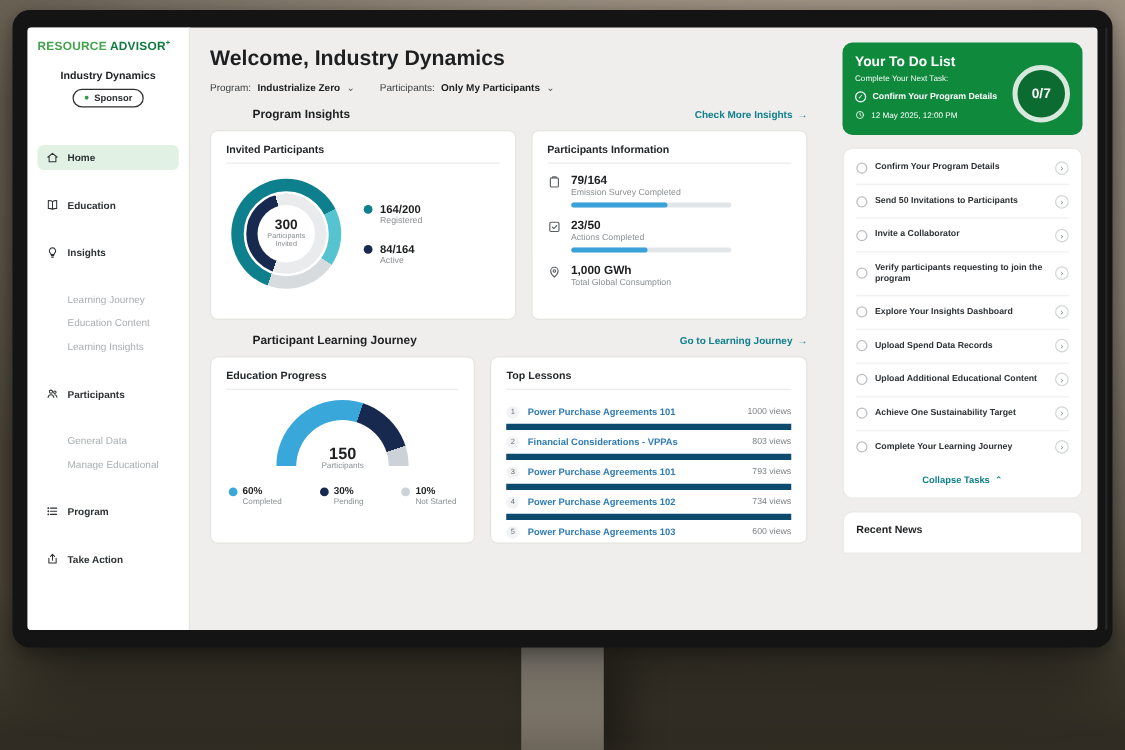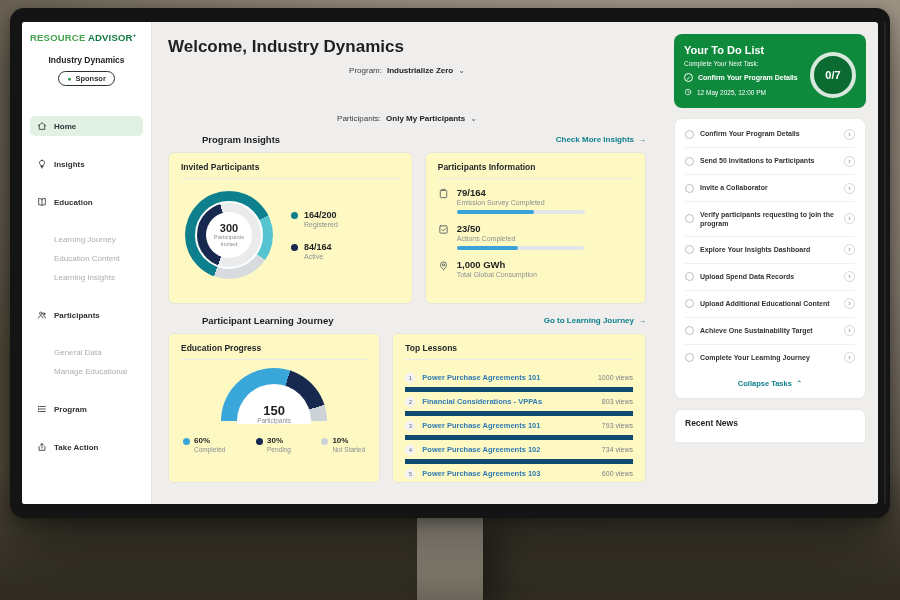--- a/index.html
+++ b/index.html
@@ -35,30 +35,30 @@
   .badge .bdot { color:#2f9a4c; font-size:7px; line-height:1; }
   .nav { margin-top:8px; }
   .nav-item { display:flex; align-items:center; gap:7px; font-size:8px; font-weight:bold;
     color:#2e3235; padding:5px 7px; border-radius:5px; margin:18px 0; cursor:pointer; }
   .nav-item.active { background:#e1f1e4; }
   .nav-item svg { width:10px; height:10px; flex:none; }
   .nav-sub { font-size:8px; color:#a9aeb1; padding:5px 7px 5px 24px; cursor:pointer; }
   
   .main { flex:1; min-width:0; padding:13px 16px 0; }
   .welcome { font-size:17px; font-weight:bold; color:#1d1f21; margin:2px 0 9px; }
-  .filters { display:flex; gap:39px; align-items:center; font-size:8px; color:#3a3e41;flex-direction:column; }
+  .filters { display:flex; gap:20px; align-items:center; font-size:8px; color:#3a3e41; }
   .fsel { display:flex; gap:5px; align-items:center; cursor:pointer; }
   .fsel b { color:#202325; }
   .chev { color:#55595c; font-size:8px; line-height:1; }
   .section-head { display:flex; justify-content:space-between; align-items:center; margin:11px 0 7px; }
   .section-title { font-size:9.5px; font-weight:bold; color:#1d1f21;padding-left:34px; }
   .section-link { font-size:8px; font-weight:bold; color:#0e7f8c; display:flex; gap:4px;
     align-items:center; cursor:pointer; }
   .cards { display:flex; gap:12px; }
-  .card { background:#fef9c3; border:1px solid #e4e4e0; border-radius:6px; padding:9px 12px; }
+  .card { background:#ffffff; border:1px solid #e4e4e0; border-radius:6px; padding:9px 12px; }
   .card-title { font-size:8.5px; font-weight:bold; color:#24272a; padding-bottom:6px;
     border-bottom:1px solid #ececea; margin-bottom:8px; }
   
   .card.invited { flex:1.12; height:152px; }
   .invited-body { display:flex; align-items:center; gap:18px; padding:4px 4px 0; }
   .donut { position:relative; width:88px; height:88px; flex:none; }
   .donut-outer { position:absolute; inset:0; border-radius:50%;
     background:conic-gradient(from 200deg,#0d7f8d 0 62%,#56c3d1 62% 79%,#d7dbde 79% 100%); }
   .donut-inner { position:absolute; inset:10px; border-radius:50%; border:2px solid #fff;
     background:conic-gradient(from 200deg,#17294e 0 40%,#e9ebed 40% 100%); }
@@ -145,29 +145,29 @@
     </div>
     <div class="nav">
       <div class="nav-item active">
         <svg viewBox="0 0 24 24">
               <path d="M3 11.5 12 4l9 7.5M5.5 10v10h13V10"></path>
             </svg>
         <span>Home</span>
       </div>
       <div class="nav-item">
         <svg viewBox="0 0 24 24">
+              <path d="M12 5.5C10.5 4 8 3.5 4 3.5v15c4 0 6.5.5 8 2 1.5-1.5 4-2 8-2v-15c-4 0-6.5.5-8 2zM12 5.5V20"></path>
+            </svg>
+        <span>Education</span>
+      </div>
+      <div class="nav-item">
+        <svg viewBox="0 0 24 24">
               <path d="M9.5 18h5M10.5 21h3M12 3a6 6 0 0 1 3.7 10.7c-.5.4-.7 1-.7 1.6v.7H9v-.7c0-.6-.2-1.2-.7-1.6A6 6 0 0 1 12 3z"></path>
             </svg>
         <span>Insights</span>
-      </div>
-      <div class="nav-item">
-        <svg viewBox="0 0 24 24">
-              <path d="M12 5.5C10.5 4 8 3.5 4 3.5v15c4 0 6.5.5 8 2 1.5-1.5 4-2 8-2v-15c-4 0-6.5.5-8 2zM12 5.5V20"></path>
-            </svg>
-        <span>Education</span>
       </div>
       <div class="nav-sub">Learning Journey</div>
       <div class="nav-sub">Education Content</div>
       <div class="nav-sub">Learning Insights</div>
       <div class="nav-item">
         <svg viewBox="0 0 24 24">
               <circle cx="9" cy="8" r="3"></circle>
               <path d="M3.5 19c.5-3 2.5-5 5.5-5s5 2 5.5 5M16.5 14c2.5.2 3.6 2 4 4.6"></path>
               <circle cx="16.5" cy="9" r="2.4"></circle>
             </svg>

